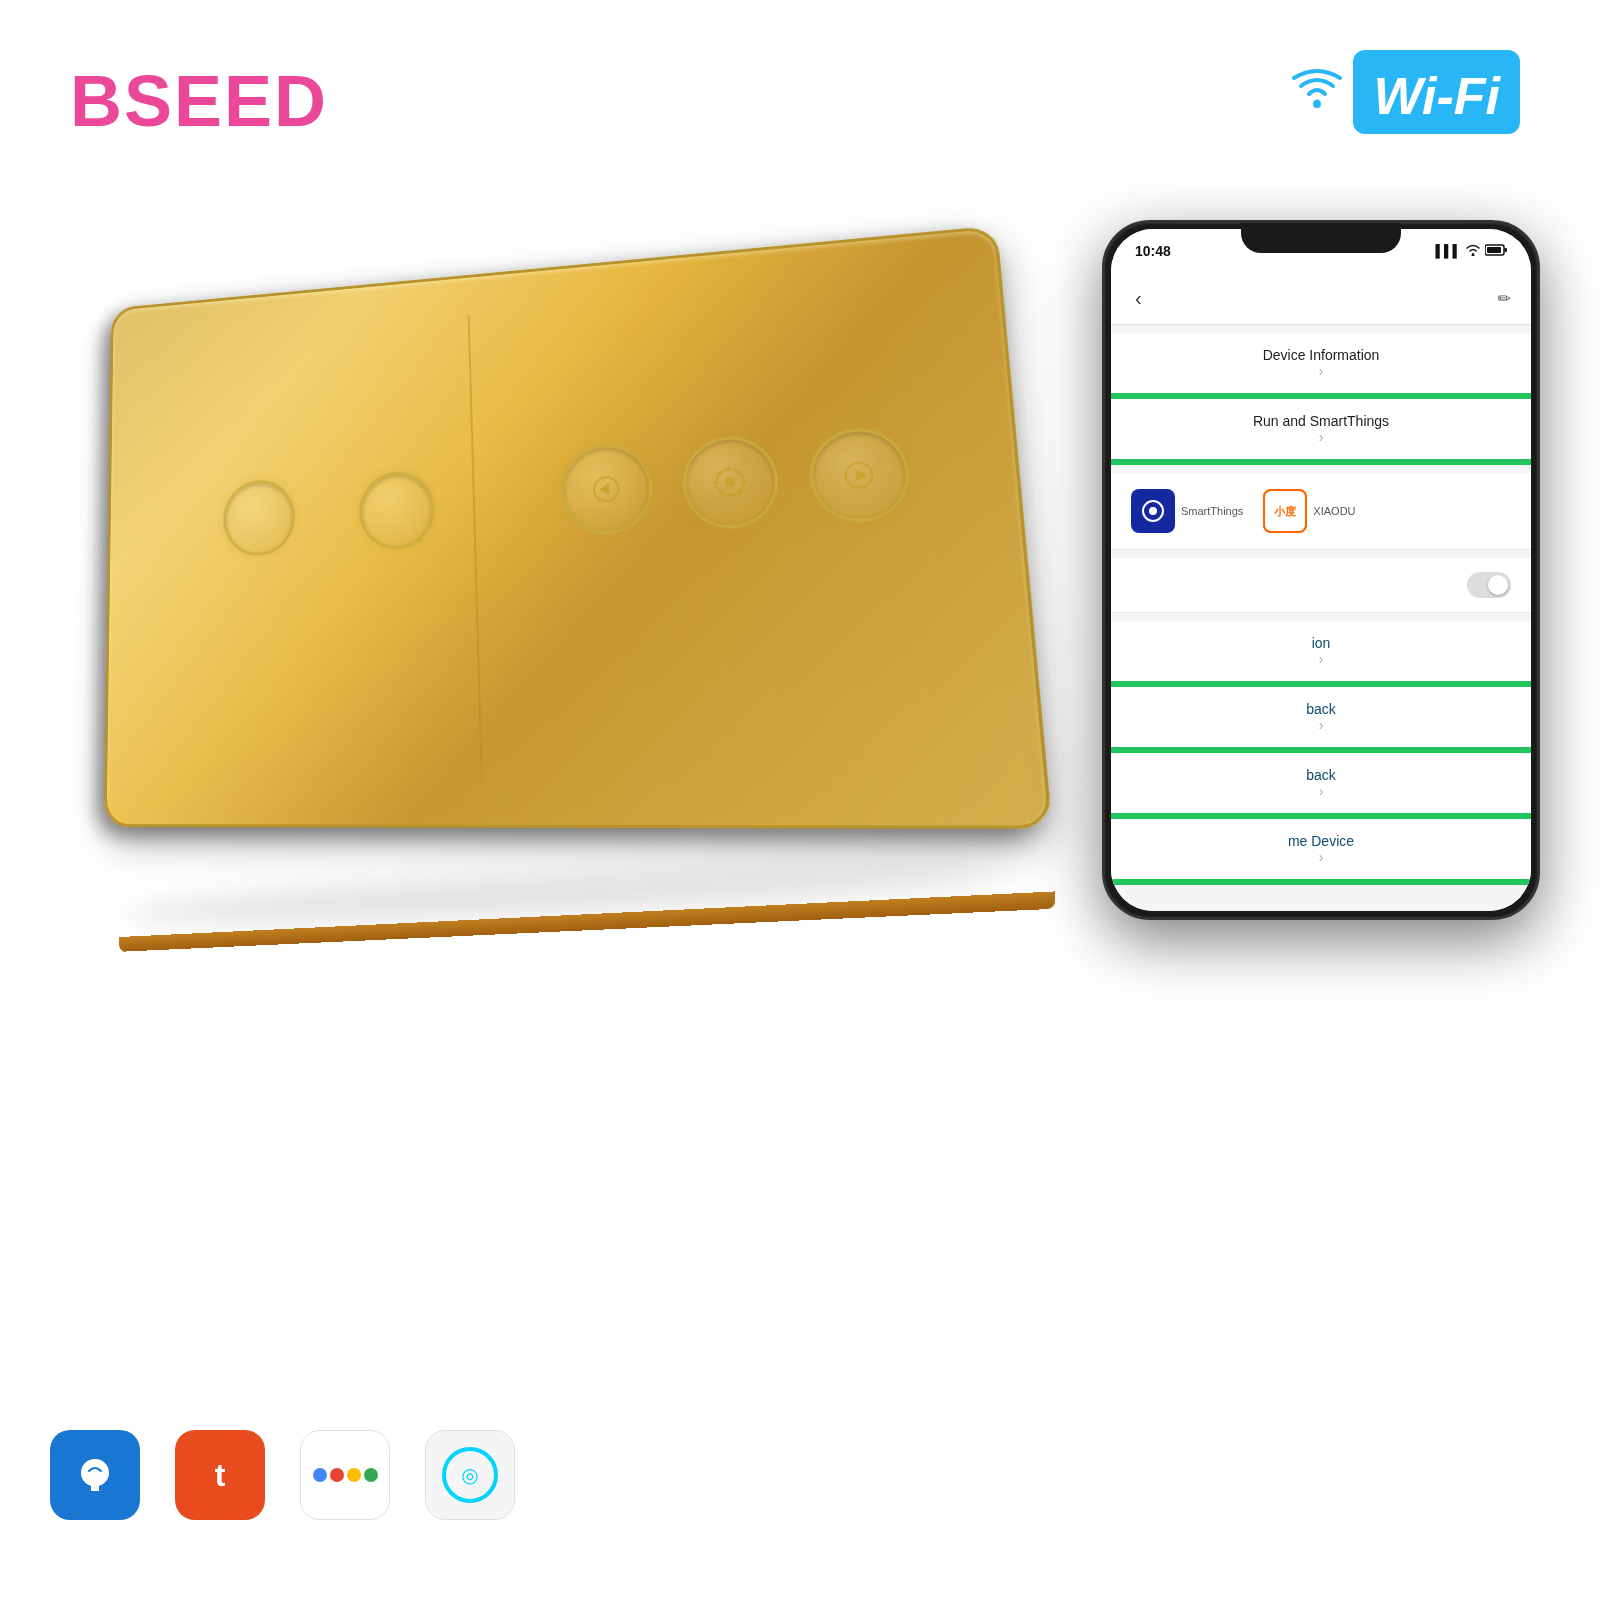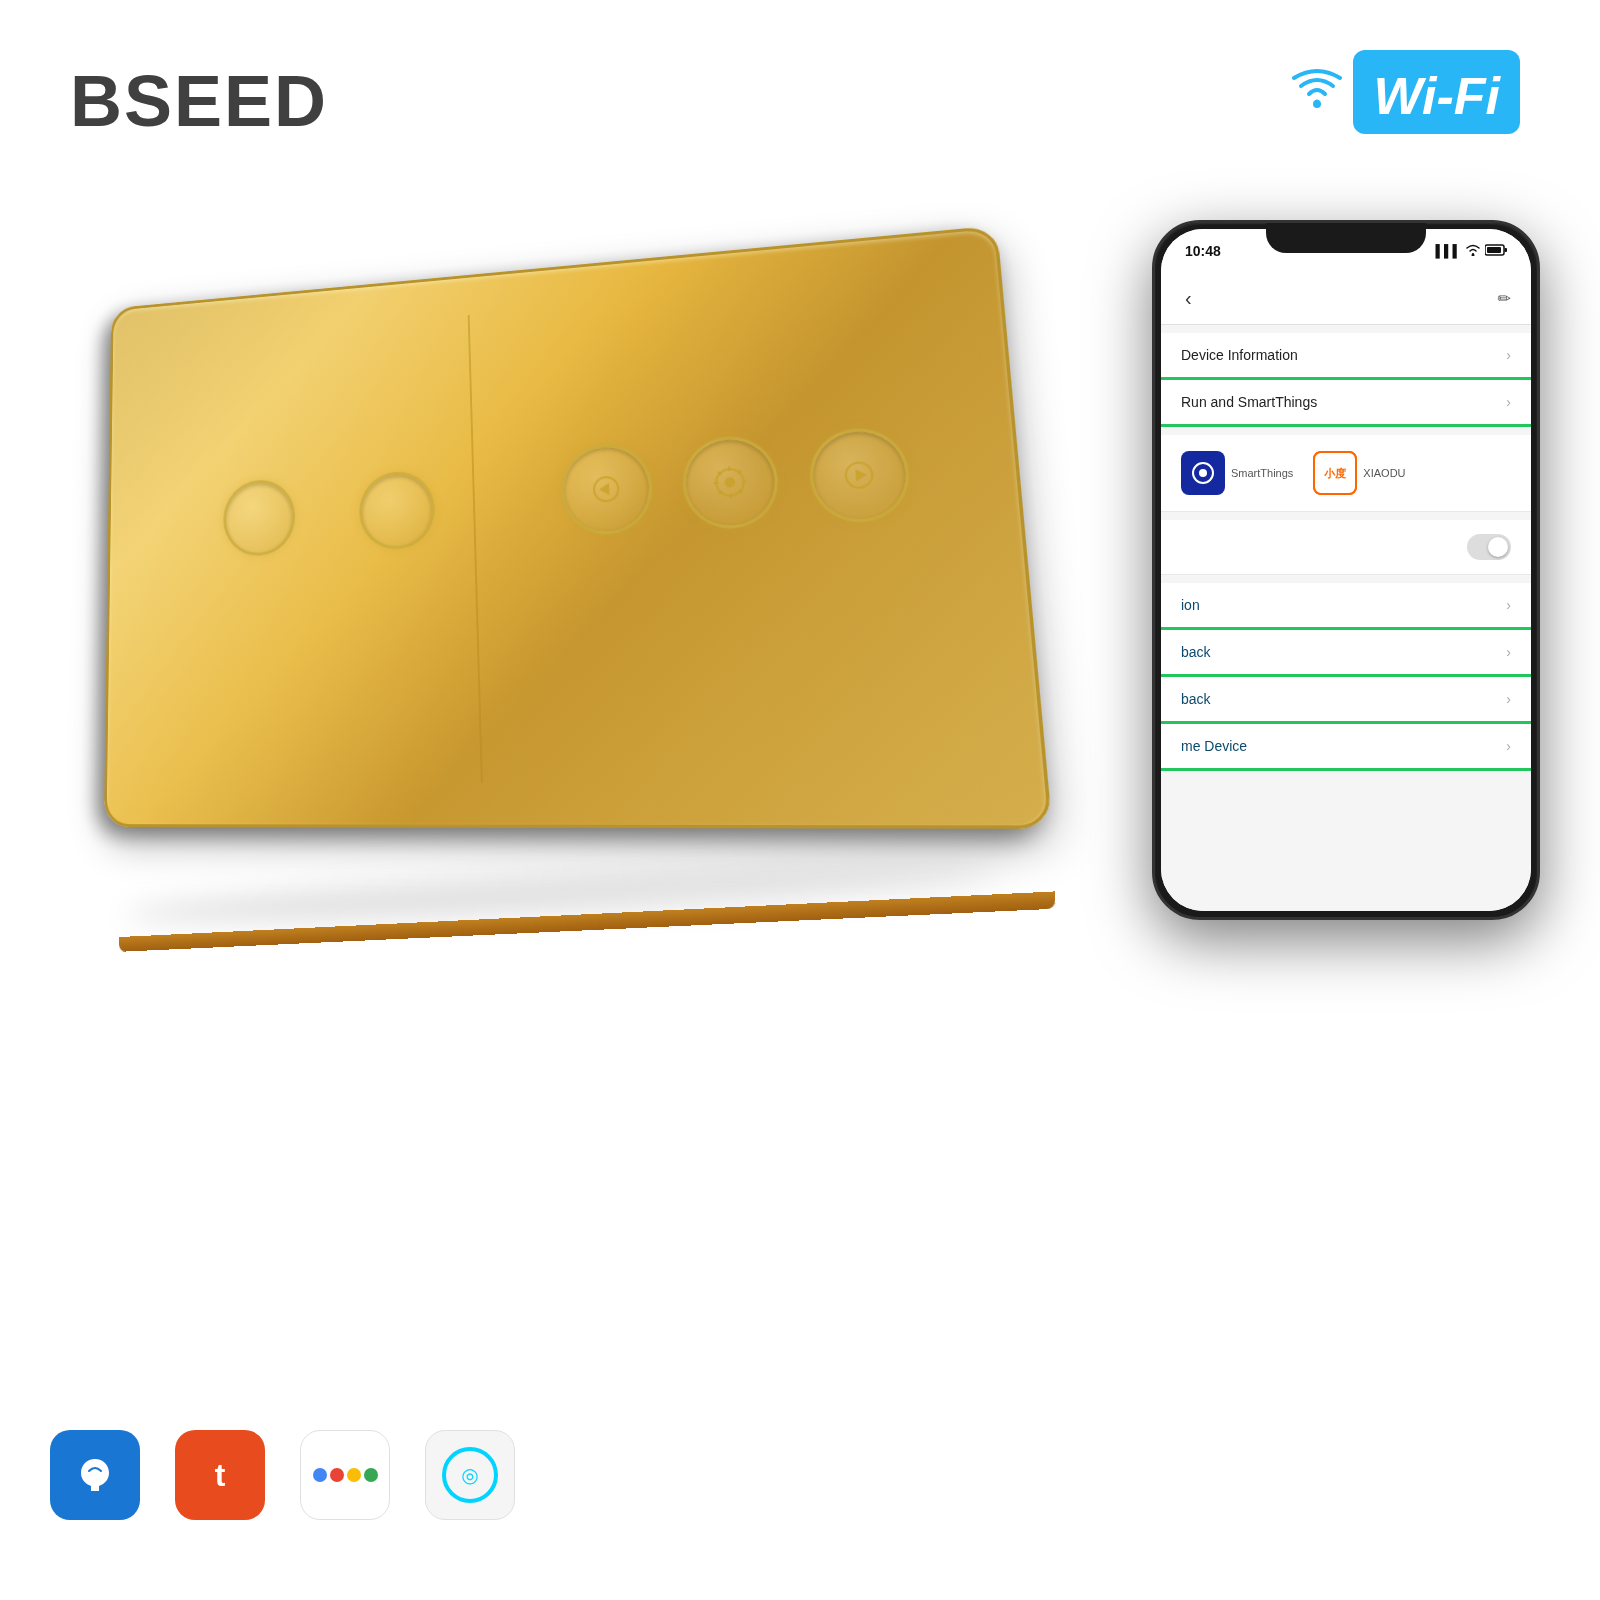--- a/index.html
+++ b/index.html
@@ -12,21 +12,21 @@
       overflow: hidden;
     }
 
     
     .bseed-logo {
       position: absolute;
       top: 60px;
       left: 70px;
       font-size: 72px;
       font-weight: 900;
-      color: #404040;
+      color: #ec4899;
       letter-spacing: 2px;
       font-family: 'Arial Black', Arial, sans-serif;
     }
 
     
     .wifi-badge {
       position: absolute;
       top: 50px;
       right: 80px;
       display: flex;
@@ -148,21 +148,21 @@
       border-radius: 50%;
       filter: blur(15px);
       transform: perspective(800px) rotateX(5deg) rotateY(-8deg) rotateZ(-2deg);
     }
 
     
     .phone-container {
       position: absolute;
       top: 220px;
       right: 60px;
-      width: 388px;
+      width: 438px;
       height: 700px;
     }
 
     .phone-body {
       width: 100%;
       height: 100%;
       background: #1a1a1a;
       border-radius: 48px;
       border: 3px solid #333;
       box-shadow: 0 20px 60px rgba(0,0,0,0.5), inset 0 1px 2px rgba(255,255,255,0.1);
@@ -259,23 +259,24 @@
       color: #555;
     }
 
     
     .menu-item {
       background: white;
       padding: 14px 20px;
       display: flex;
       align-items: center;
       justify-content: space-between;
-      border-bottom: 3px solid #22c55e;
+      border-bottom: 6px solid #22c55e;
       font-size: 14px;
       color: #222;
+      flex-direction: column;
     }
 
     .menu-chevron {
       color: #aaa;
       font-size: 14px;
     }
 
     .menu-section {
       margin-top: 8px;
     }

